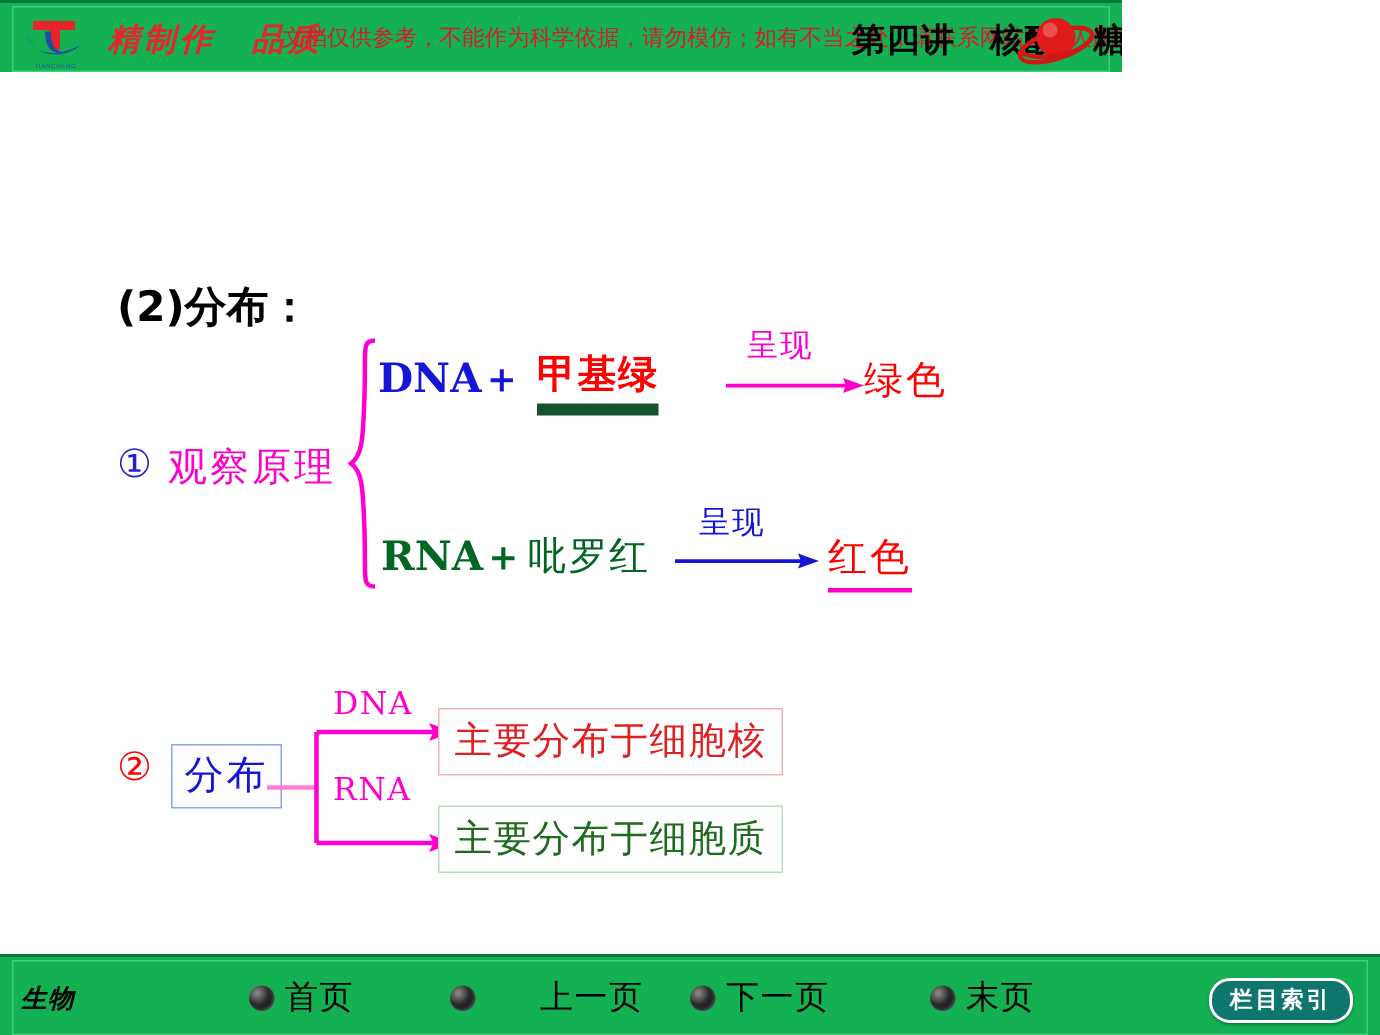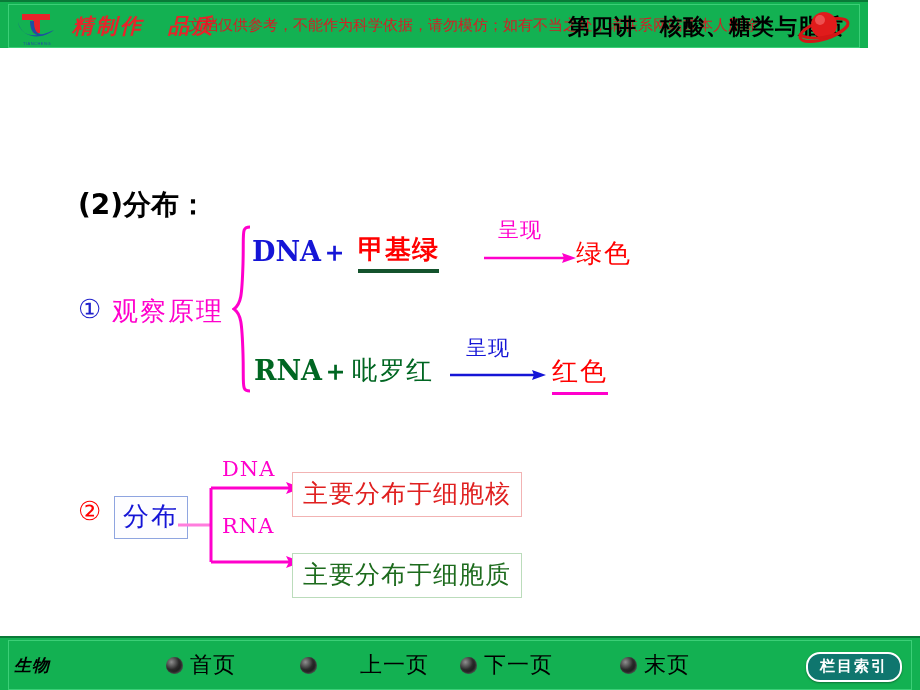--- a/index.html
+++ b/index.html
@@ -7,21 +7,21 @@
     width:920px;height:690px;
     background:#ffffff;
     font-family:"Liberation Sans","DejaVu Sans",sans-serif;
     overflow:hidden;
     position:relative;
   }
   .slide{position:relative;width:920px;height:690px;background:#fff;}
 
   
   .header{
-    position:absolute;left:0;top:0;width:868px;height:48px;
+    position:absolute;left:0;top:0;width:748px;height:48px;
     background:#13b152;
     border-top:2px solid #0a7a38;
     border-bottom:2px solid #0a7a38;
     overflow:hidden;
   }
   .hdr-inner{position:absolute;left:8px;top:2px;right:8px;bottom:2px;
     border:1px solid #3ccf77;}
   .logo{
     position:absolute;left:14px;top:6px;width:46px;height:38px;
   }
@@ -76,21 +76,21 @@
   .brace{
     position:absolute;left:232px;top:176px;width:22px;height:170px;
     color:#ff00cc;
   }
 
   
   .dna-txt{left:252px;top:186px;font-size:27px;font-weight:bold;color:#1515d6;}
   .jiajilv{
     left:358px;top:184px;font-size:26px;font-weight:bold;color:#ff0000;
     letter-spacing:1px;
-    border-bottom:4px solid #14532d;padding-bottom:2px;
+    border-bottom:8px solid #14532d;padding-bottom:2px;
   }
   .chengxian1{left:498px;top:168px;font-size:21px;color:#ff00cc;letter-spacing:1px;}
   .arrow1{position:absolute;left:484px;top:202px;width:92px;height:12px;}
   .lvse{left:576px;top:188px;font-size:26px;color:#ff0000;letter-spacing:2px;}
 
   
   .rna-txt{left:254px;top:305px;font-size:27px;font-weight:bold;color:#006622;}
   .pilohong{left:352px;top:305px;font-size:26px;color:#006622;letter-spacing:1px;}
   .chengxian2{left:466px;top:286px;font-size:21px;color:#1515d6;letter-spacing:1px;}
   .arrow2{position:absolute;left:450px;top:319px;width:96px;height:12px;}
@@ -118,21 +118,21 @@
 
   .obox{
     position:absolute;padding:4px 10px 6px 10px;background:#fff;
   }
   .obox span{
     font-family:"DejaVu Serif","Liberation Serif",serif;
     font-size:25px;letter-spacing:1px;white-space:nowrap;
   }
   .obox-red{left:292px;top:424px;border:1px solid #f2b3b3;}
   .obox-red span{color:#e02020;font-family:Liberation Mono, monospace;}
-  .obox-green{left:292px;top:489px;border:1px solid #bbdcbb;margin-top:16px;}
+  .obox-green{left:292px;top:489px;border:1px solid #bbdcbb;}
   .obox-green span{color:#1d6b1d;}
 
   
   .footer{
     position:absolute;left:0;top:636px;width:920px;height:54px;
     background:#13b152;
     border-top:2px solid #0a7a38;
     border-bottom:2px solid #0a7a38;
   }
   .ftr-inner{position:absolute;left:8px;top:2px;right:8px;bottom:2px;border:1px solid #3ccf77;}

